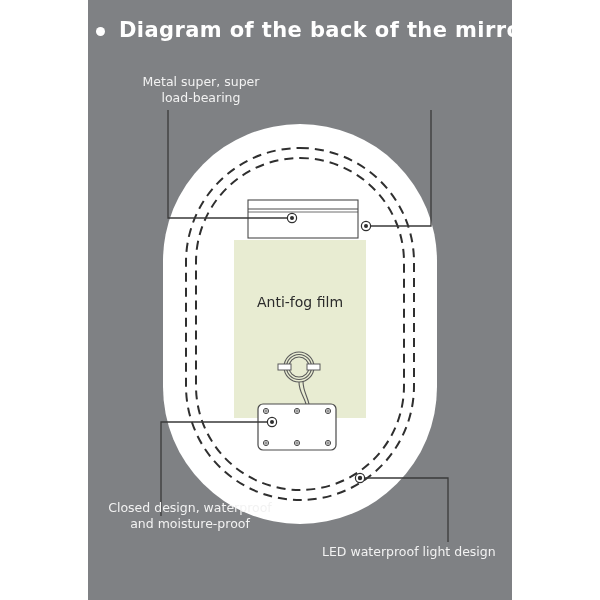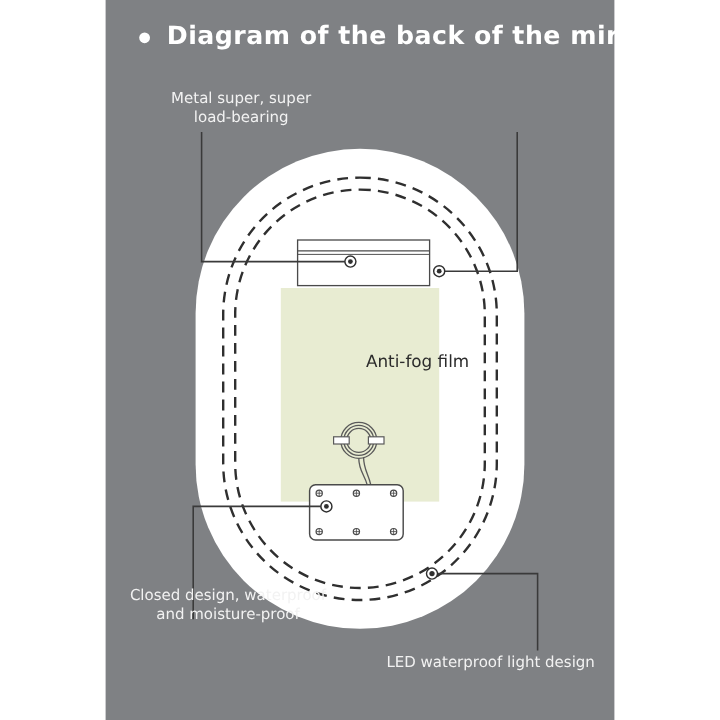--- a/index.html
+++ b/index.html
@@ -33,26 +33,27 @@
     position: absolute;
     left: 0;
     top: 0;
     width: 600px;
     height: 600px;
     pointer-events: none;
   }
   
   #title-row {
     position: absolute;
-    left: 116px;
+    left: 104px;
     top: 18px;
     width: 420px;
     display: flex;
     align-items: center;
     gap: 14px;
+    justify-content: center;
   }
   #title-bullet {
     width: 9px;
     height: 9px;
     border-radius: 50%;
     background: #ffffff;
     flex: 0 0 auto;
     margin-top: 2px;
   }
   #title-text {
@@ -68,33 +69,32 @@
     position: absolute;
     color: #f2f2f2;
     font-size: 12.5px;
     line-height: 16px;
     text-align: center;
     white-space: pre-line;
     font-family: "DejaVu Sans", "Liberation Sans", sans-serif;
   }
   #callout-hanger     { left: 96px;  top: 74px;  width: 210px; }
   #callout-explosion  { left: 330px; top: 74px;  width: 195px; }
-  #callout-closed     { left: 80px;  top: 488px; width: 220px; }
+  #callout-closed     { left: 80px;  top: 500px; width: 220px; }
   #callout-led        { left: 322px; top: 544px; width: 205px; text-align: left; }
   
   #antifog-label {
     position: absolute;
     left: 234px;
     top: 294px;
     width: 132px;
     text-align: center;
     color: #2b2b2b;
     font-size: 14px;
     font-family: "DejaVu Sans", "Liberation Sans", sans-serif;
-    padding-left: 48px;
   }
 </style>
 </head>
 <body>
 
 <div id="stage">
 
   <div id="panel"></div>
 
   <svg id="diagram-svg" viewBox="0 0 600 600">

